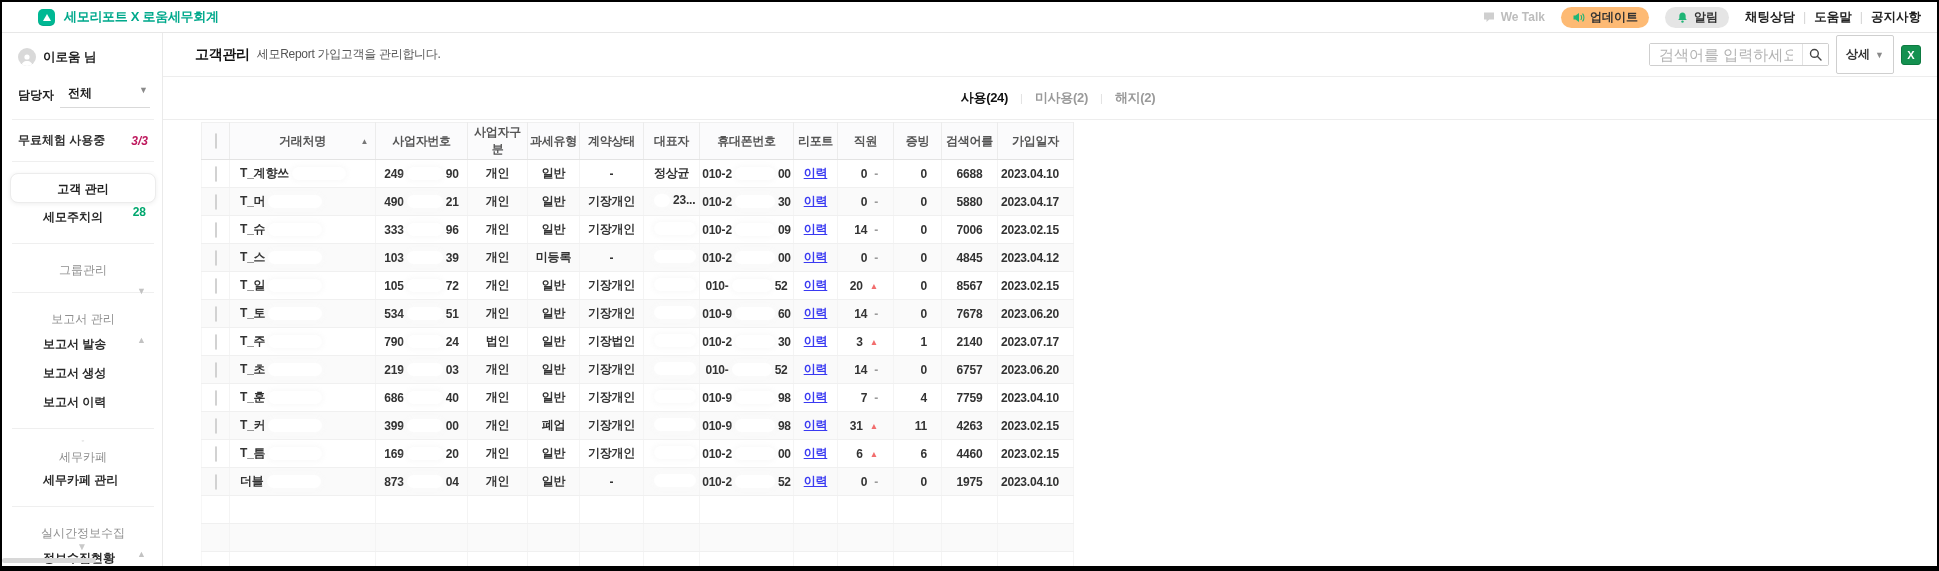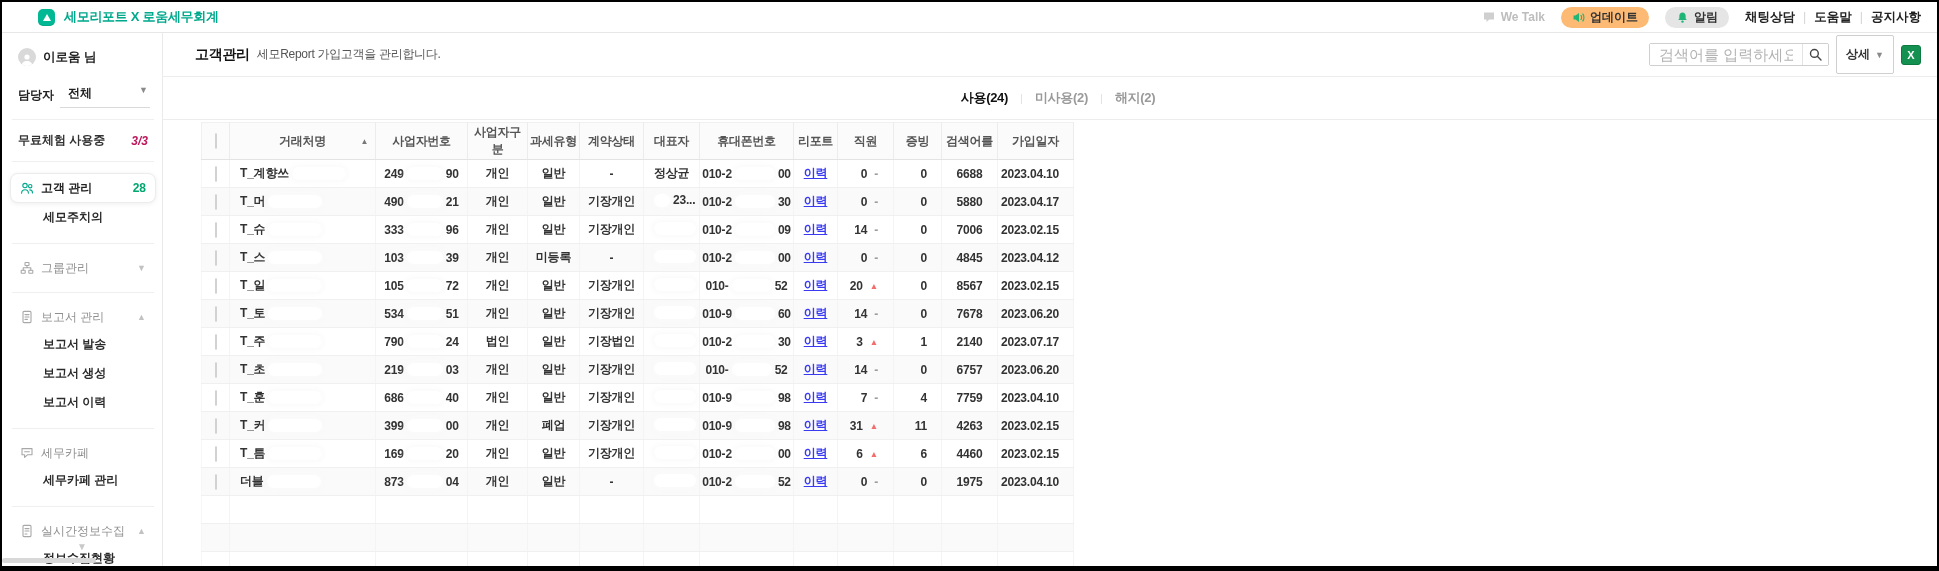--- a/index.html
+++ b/index.html
@@ -25,21 +25,21 @@
   
   .user-row{display:flex;align-items:center;gap:7px;font-size:12.5px;font-weight:bold;color:#222;margin:2px 0 14px 2px;}
   .avatar{width:18px;height:18px;border-radius:50%;background:#d9d9d9;display:flex;align-items:flex-end;justify-content:center;overflow:hidden;}
   .manager-row{display:flex;align-items:center;margin:16px 0 6px 2px;}
   .manager-label{font-size:12px;font-weight:bold;color:#222;width:42px;}
   .manager-select{flex:1;display:flex;justify-content:space-between;border-bottom:1px solid #d9d9d9;padding:3px 2px 5px 8px;font-size:12px;font-weight:bold;color:#222;cursor:pointer;}
   .chev{color:#8a8a8a;font-size:9px;}
   .sdiv{border:none;border-top:1px solid #efefef;margin:11px -4px;}
   .trial-row{display:flex;align-items:center;justify-content:space-between;font-size:12px;font-weight:bold;color:#333;padding:1px 2px;}
   .trial-val{color:#be185d;font-style:italic;}
-  .s-item{display:flex;align-items:center;gap:7px;height:26px;font-size:12px;color:#8f8f8f;padding:0 4px;cursor:pointer;}
+  .s-item{display:flex;align-items:center;gap:7px;height:26px;font-size:12px;color:#8f8f8f;padding:0 4px;cursor:pointer;flex-direction:column;}
   .s-item .s-label{white-space:nowrap;}
   .s-item .chevr{margin-left:auto;color:#c2c2c2;font-size:9px;}
   .s-item.active{background:#fff;border:1px solid #ececec;border-radius:8px;box-shadow:0 1px 5px rgba(0,0,0,.07);height:30px;color:#222;font-weight:bold;margin:0 -6px;padding:0 9px;}
   .s-item.active .badge{margin-left:auto;color:#00a76e;font-weight:bold;font-size:12px;}
   .s-child{font-size:12px;font-weight:bold;color:#2b2b2b;padding:6px 0 6px 27px;cursor:pointer;white-space:nowrap;}
   .side-bottom-chev{position:absolute;left:50%;bottom:14px;transform:translateX(-50%);color:#c9c9c9;font-size:10px;}
   .side-scroll{position:absolute;left:0;bottom:3px;width:94px;height:5px;border-radius:3px;background:#d8d8d8;}
   
   .title-row{height:44px;border-bottom:1px solid #ededed;display:flex;align-items:center;padding:0 16px 0 32px;}
   .page-title{font-size:14px;font-weight:bold;color:#111;letter-spacing:-.3px;}

